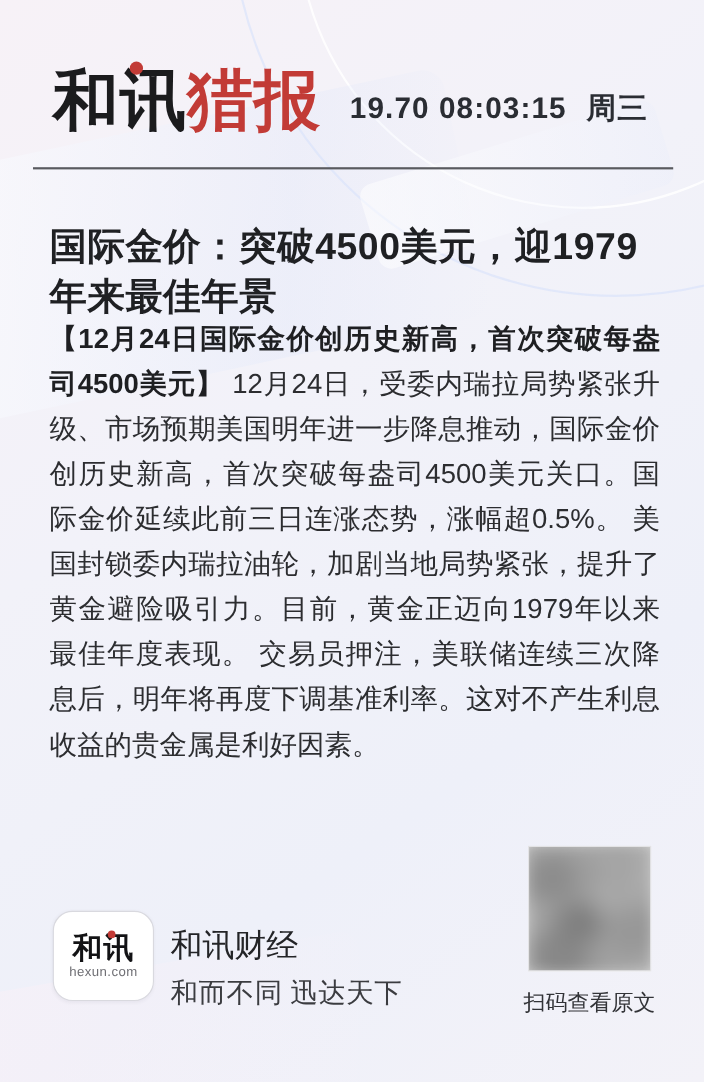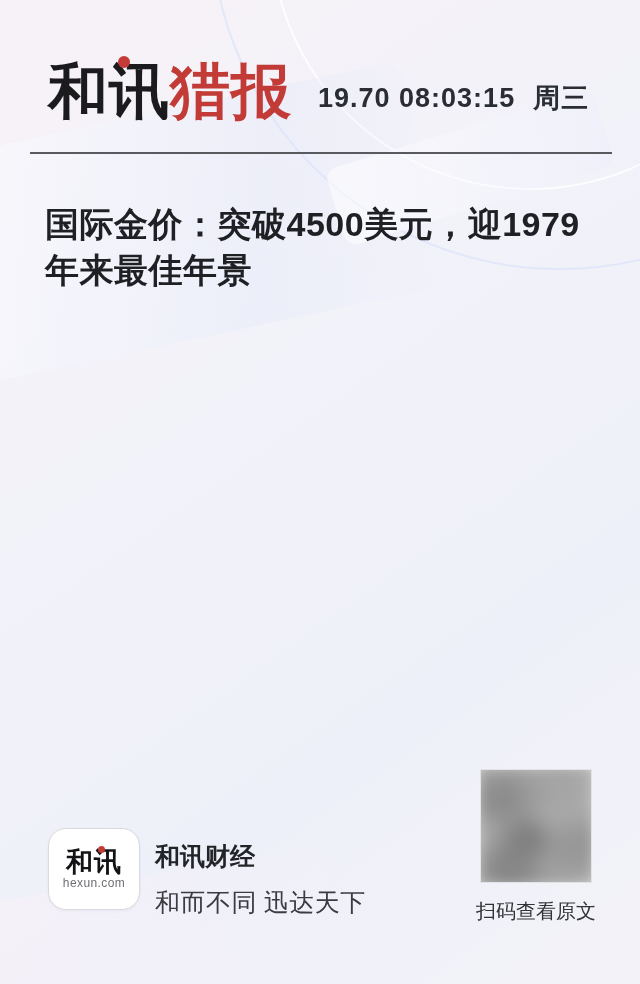--- a/index.html
+++ b/index.html
@@ -64,21 +64,21 @@
                background: #ffffff; border: 1px solid #d9d9df; border-radius: 18px;
                display: flex; flex-direction: column; align-items: center; justify-content: center;
                box-shadow: 0 1px 3px rgba(60,60,90,0.06); }
   .logo-card-text { position: relative; font-size: 27px; font-weight: 900;
                     color: #131315; line-height: 1; letter-spacing: 1px; }
   .logo-card-dot { position: absolute; top: -3px; left: 32px; width: 7px; height: 7px;
                    border-radius: 50%; background: #c23b36; }
   .logo-card-domain { margin-top: 0; font-size: 12px; color: #6f6f74; letter-spacing: 0.4px; }
 
   .account-name { position: absolute; left: 155px; top: 840px;
-                  font-size: 25px; font-weight: 700; color: #232427; }
+                  font-size: 29px; font-weight: 400; color: #232427; }
   .slogan { position: absolute; left: 155px; top: 886px;
             font-size: 25px; color: #3b3c40; letter-spacing: 0.5px; font-family: Liberation Serif, serif; }
 
   .qr-box { position: absolute; left: 480px; top: 769px; width: 112px; height: 114px;
             background: #f2f2f2; border: 1px solid #e3e3e5; overflow: hidden; }
   .qr-noise { position: absolute; inset: -6px;
     background:
       radial-gradient(circle at 22% 28%, #8d8d8d 0 10%, rgba(141,141,141,0) 38%),
       radial-gradient(circle at 68% 18%, #a5a5a5 0 13%, rgba(165,165,165,0) 42%),
       radial-gradient(circle at 42% 58%, #7e7e7e 0 9%, rgba(126,126,126,0) 33%),
@@ -108,20 +108,21 @@
     </div>
     <div class="timestamp">
       <span>19.70 08:03:15</span><span class="weekday">周三</span>
     </div>
   </div>
 
   <div class="divider"></div>
 
   <h1 class="title">国际金价：突破4500美元，迎1979年来最佳年景</h1>
 
+  <p class="body-text"><b>【12月24日国际金价创历史新高，首次突破每盎司4500美元】</b><span> 12月24日，受委内瑞拉局势紧张升级、市场预期美国明年进一步降息推动，国际金价创历史新高，首次突破每盎司4500美元关口。国际金价延续此前三日连涨态势，涨幅超0.5%。 美国封锁委内瑞拉油轮，加剧当地局势紧张，提升了黄金避险吸引力。目前，黄金正迈向1979年以来最佳年度表现。 交易员押注，美联储连续三次降息后，明年将再度下调基准利率。这对不产生利息收益的贵金属是利好因素。</span></p>
 
 
   <div class="logo-card">
     <div class="logo-card-text">
       <span>和讯</span>
       <span class="logo-card-dot"></span>
     </div>
     <div class="logo-card-domain">hexun.com</div>
   </div>
 

